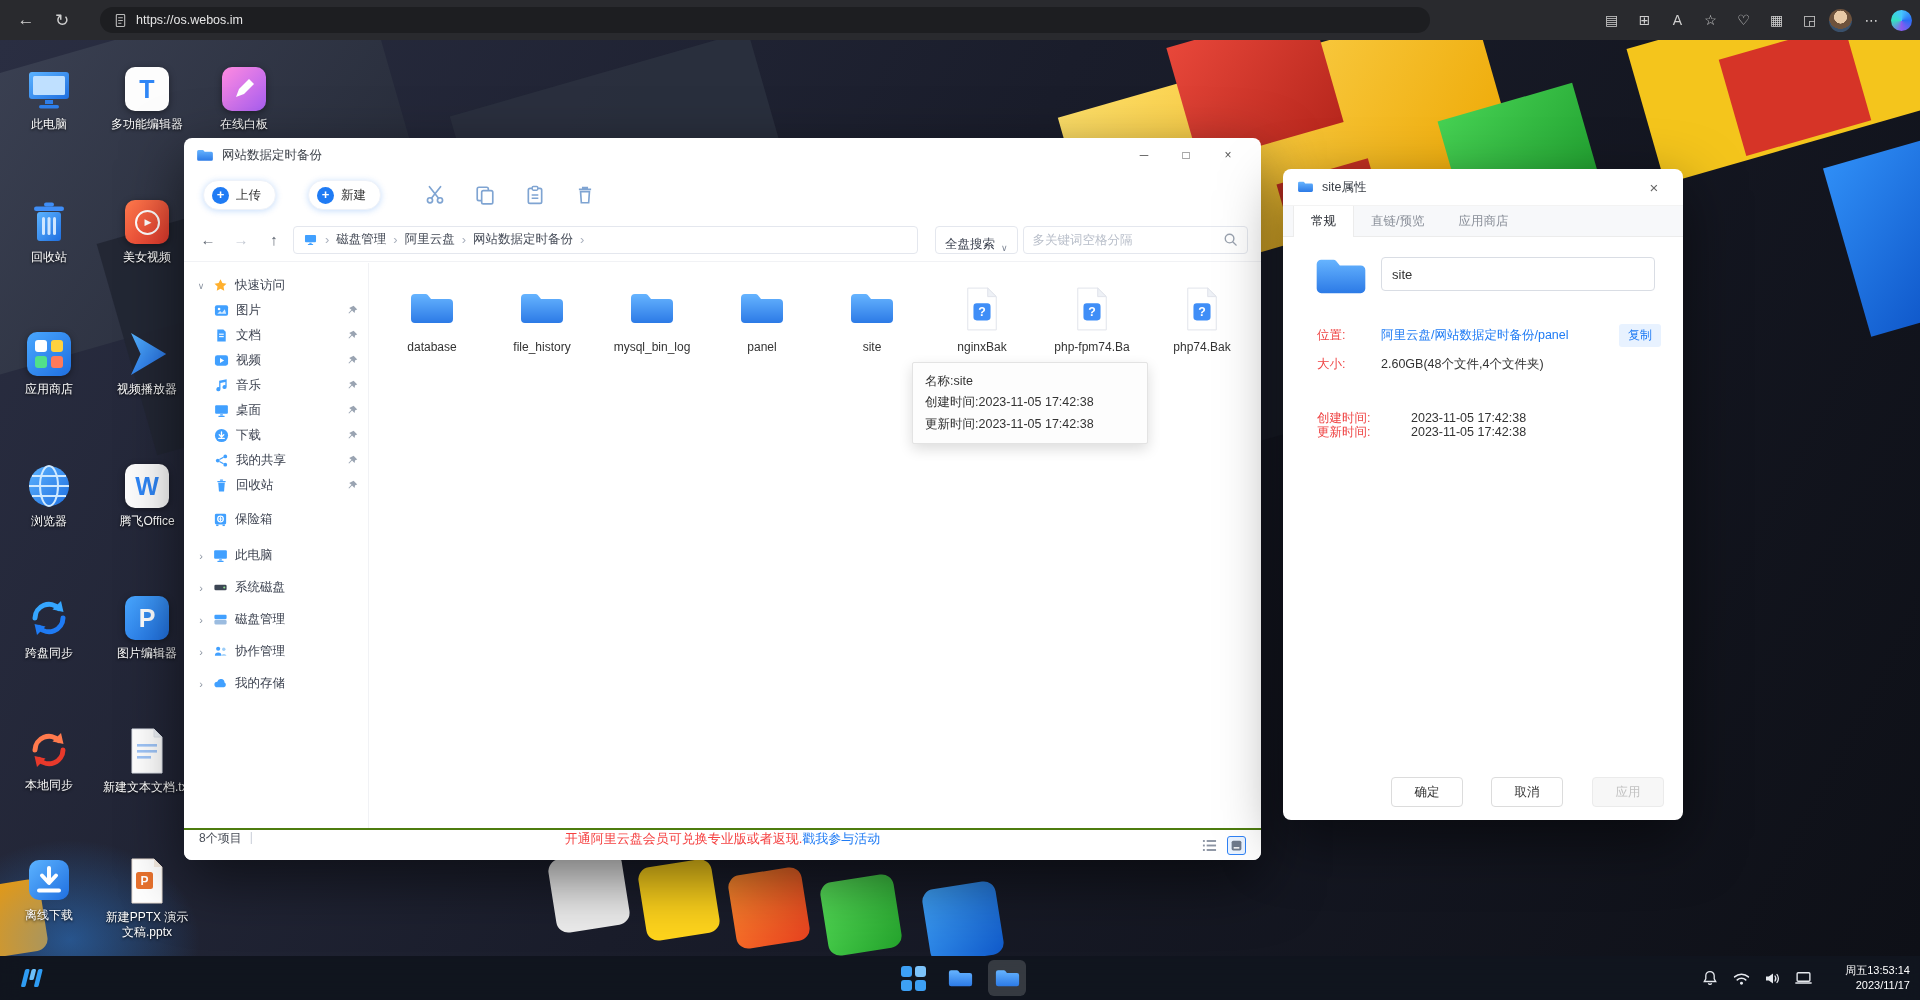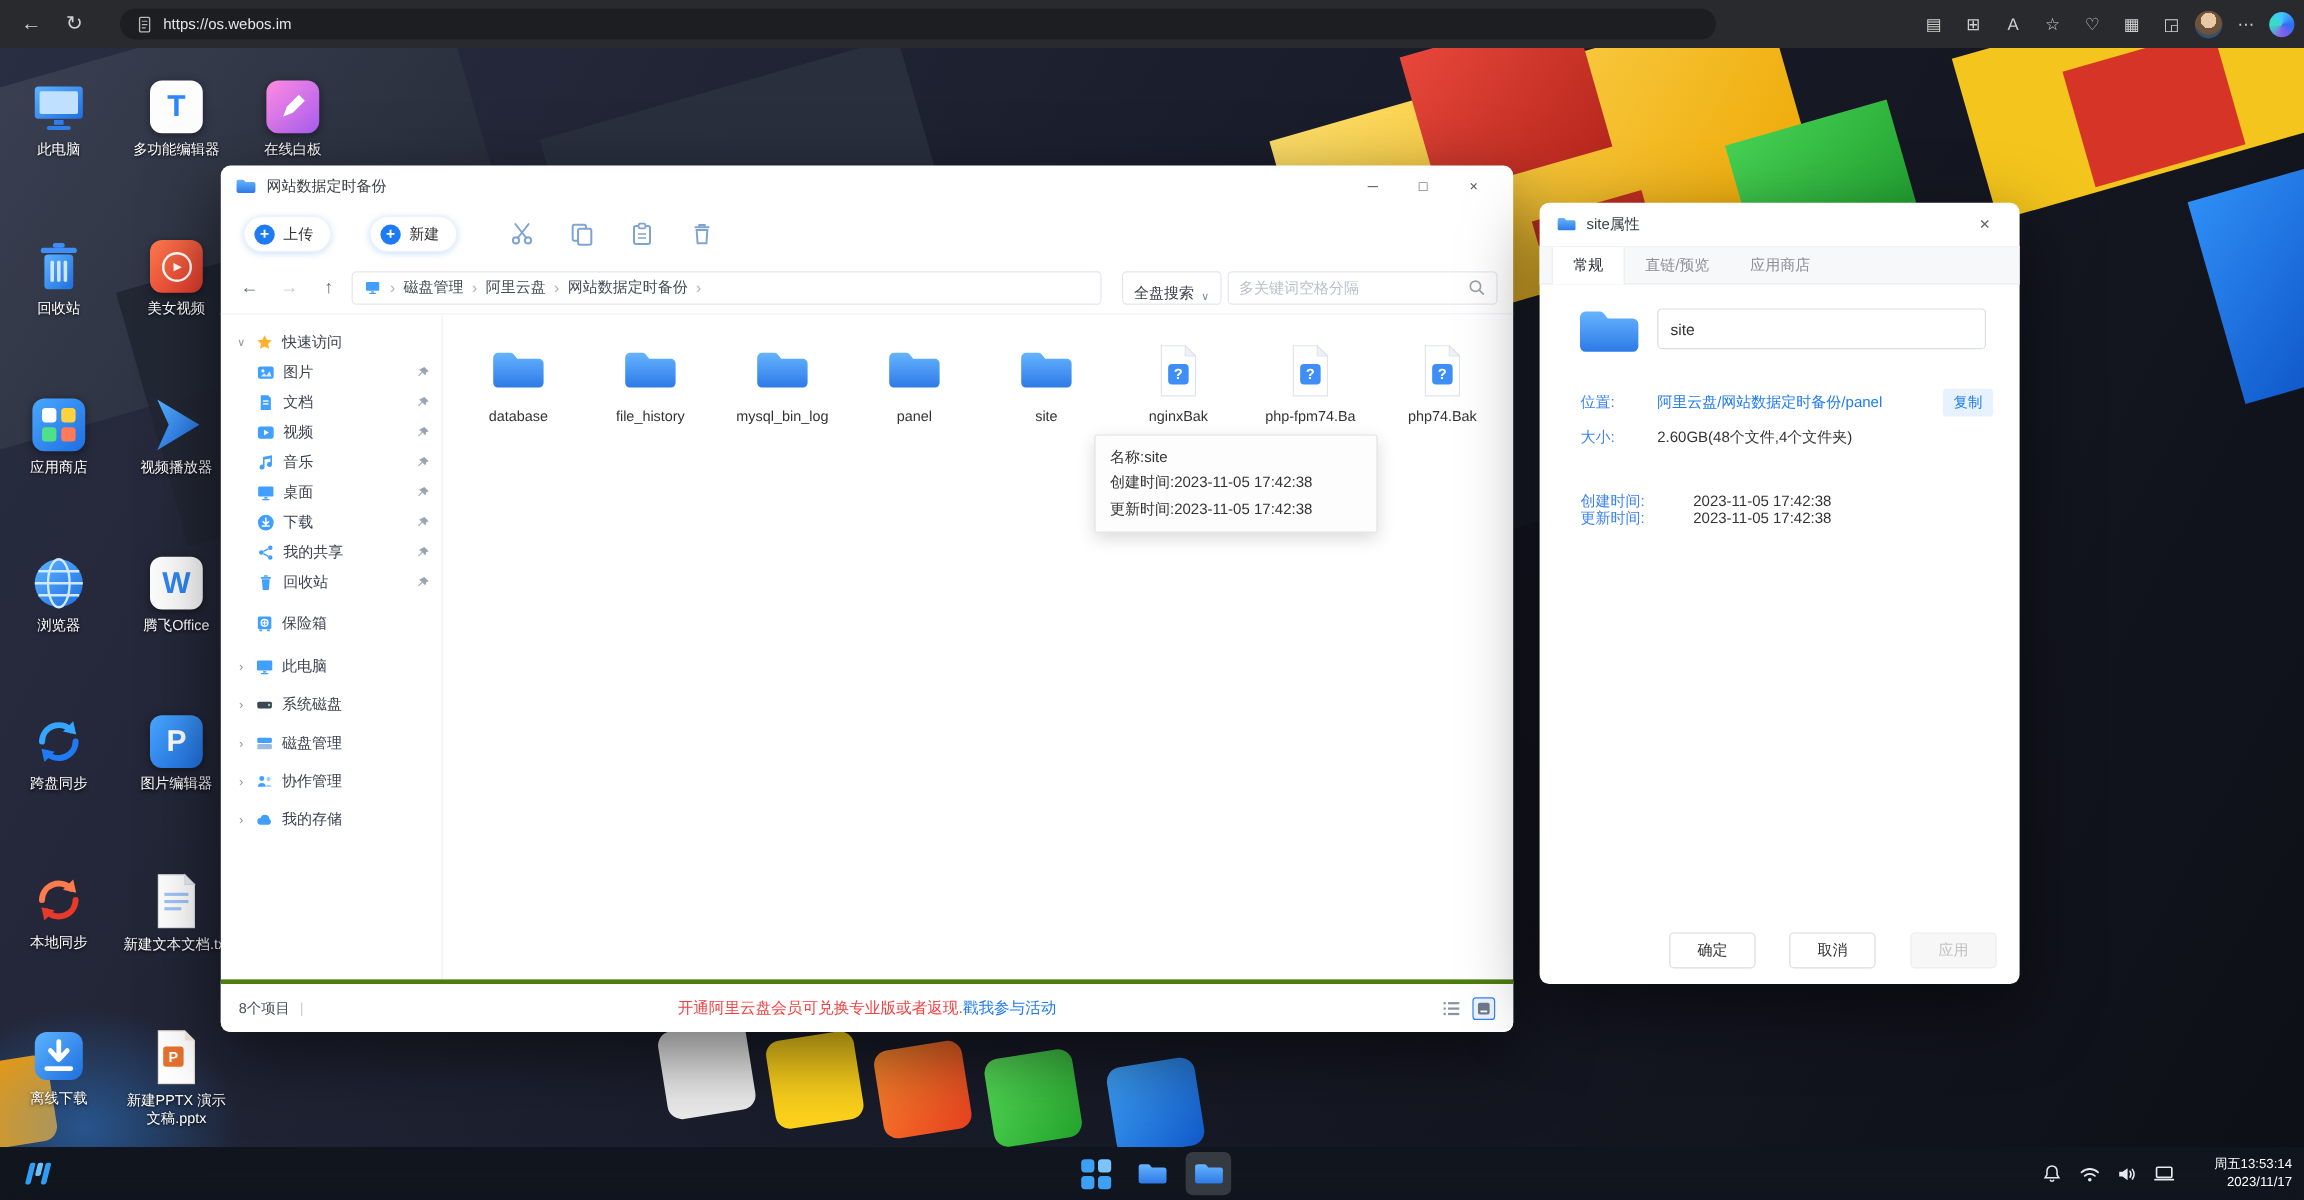--- a/index.html
+++ b/index.html
@@ -62,40 +62,40 @@
   .side-item.safe{padding-left:29px;margin-top:9px}
   .side-item.tree{height:31px;margin-top:1px}
   .side-item .pin{margin-left:auto}
   .tw{width:10px;color:#8a93a0;font-size:11px;text-align:center}
   .tw.down{font-size:9px}
   .fm-content{flex:1;position:relative;padding:22px 0 0 8px;display:flex;flex-wrap:wrap;align-content:flex-start}
   .fcell{width:110px;display:flex;flex-direction:column;align-items:center;gap:7px;cursor:pointer}
   .ficon{height:48px;display:flex;align-items:center;justify-content:center}
   .fname{font-size:12px;color:#333;max-width:104px;overflow:hidden;white-space:nowrap;text-overflow:ellipsis}
   .tooltip{position:absolute;left:728px;top:224px;width:236px;background:#fdfdfd;border:1px solid #e3e3e3;box-shadow:0 5px 14px rgba(0,0,0,.14);border-radius:2px;padding:8px 12px;font-size:12.5px;color:#333;line-height:1.7;z-index:6}
-  .fm-status{position:absolute;left:0;right:0;bottom:0;height:44px;border-top:4px solid #4d7c0f;display:flex;align-items:center;padding:0 15px;font-size:12px;color:#4a4f59;background:#fff;border-radius:0 0 8px 8px}
+  .fm-status{position:absolute;left:0;right:0;bottom:0;height:32px;border-top:2px solid #4d7c0f;display:flex;padding:0 15px;font-size:12px;color:#4a4f59;background:#fff;border-radius:0 0 8px 8px}
   .count-div{color:#c9ced8;margin-left:8px}
   .promo{position:absolute;left:0;right:0;text-align:center;font-size:13px;pointer-events:none}
   .promo .pr{color:#f53f3f}
   .promo .pl{color:#1f7bf4;cursor:pointer;pointer-events:auto}
   .view-icons{margin-left:auto;display:flex;gap:8px;align-items:center;z-index:2}
   .vicon{width:19px;height:19px;display:flex;align-items:center;justify-content:center;cursor:pointer}
   .vicon.sel{border:1px solid #2f82f5;background:#eaf3ff;border-radius:3px}
 
   
   .dlg{position:absolute;left:1283px;top:129px;width:400px;height:651px;background:#fff;border-radius:8px;box-shadow:0 20px 60px rgba(0,0,0,.5);z-index:20;color:#333;font-size:12.5px}
   .dlg-title{height:36px;display:flex;align-items:center;gap:8px;padding:0 14px;font-size:12.5px;color:#3a3f47}
   .dlg-close{margin-left:auto;width:30px;height:30px;display:flex;align-items:center;justify-content:center;color:#666;font-size:15px;cursor:pointer}
   .dlg-tabs{height:32px;background:#f7f8fa;border-top:1px solid #f3f3f3;border-bottom:1px solid #ececec;display:flex;align-items:stretch;padding-left:10px}
   .dtab{padding:0 17px;display:flex;align-items:center;color:#8a8f99;cursor:pointer}
   .dtab.active{color:#2b2f36;background:#fff;border-left:1px solid #ececec;border-right:1px solid #ececec;margin-bottom:-1px}
   .dlg-foldico{position:absolute;left:30px;top:86px}
   .dlg-name{position:absolute;left:98px;top:88px;width:274px;height:34px;border:1px solid #d9dde4;border-radius:4px;padding:0 10px;font-size:13px;color:#333;outline:none}
   .frow{position:absolute;left:34px;right:22px;height:22px;display:flex;align-items:center}
-  .flabel{color:#3b82f6}
+  .flabel{color:#ef4444}
   .w64{width:64px}
   .w94{width:94px}
   .fval{color:#333}
   .fval.link{color:#1f7bf4;cursor:pointer;overflow:hidden;white-space:nowrap;text-overflow:ellipsis}
   .copy-btn{margin-left:auto;background:#e8f2ff;color:#1f7bf4;border:none;border-radius:3px;font-size:12px;padding:3px 9px;cursor:pointer}
   .dlg-btn{position:absolute;top:608px;width:72px;height:30px;border:1px solid #dcdcdc;border-radius:4px;background:#fff;color:#333;font-size:12.5px;text-align:center;line-height:28px;cursor:pointer}
   .dlg-btn.disabled{background:#f7f7f7;color:#c2c2c2;border-color:#ebebeb;cursor:default}
 
   
   .taskbar{position:absolute;left:0;bottom:0;width:100%;height:44px;background:rgba(16,21,31,.82);backdrop-filter:blur(10px);z-index:50;display:flex;align-items:center}

